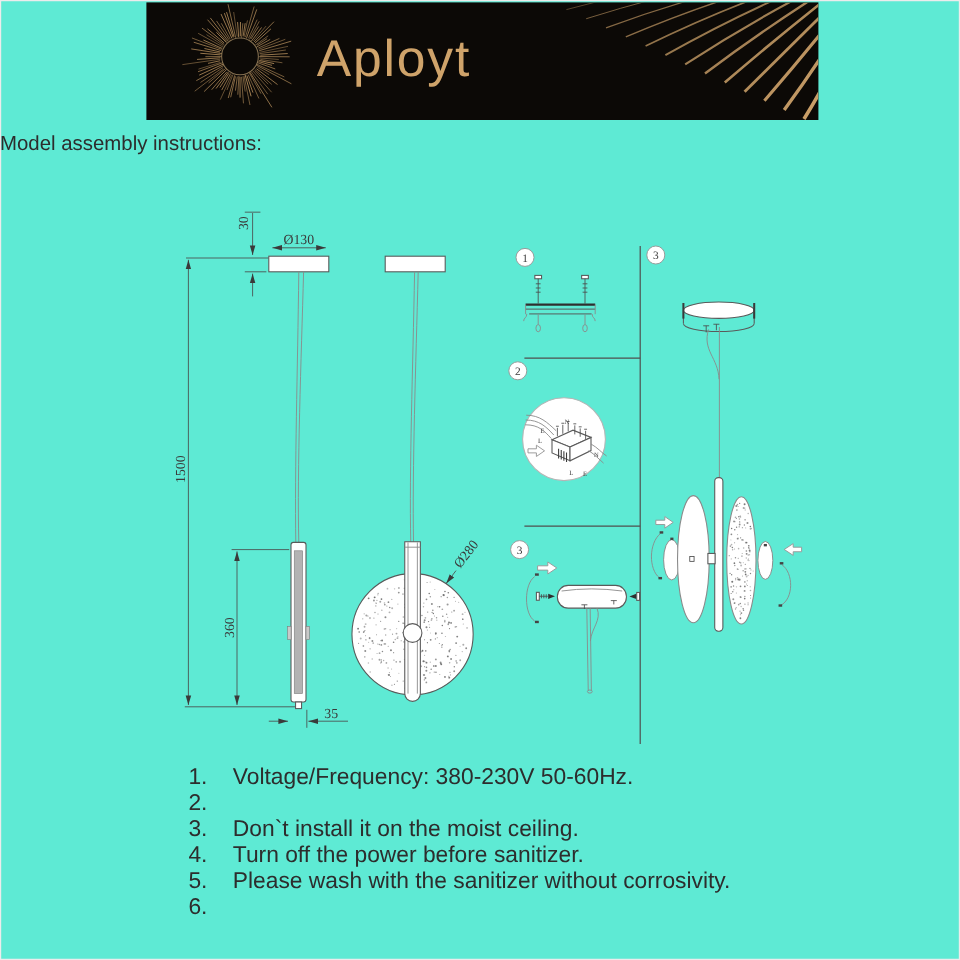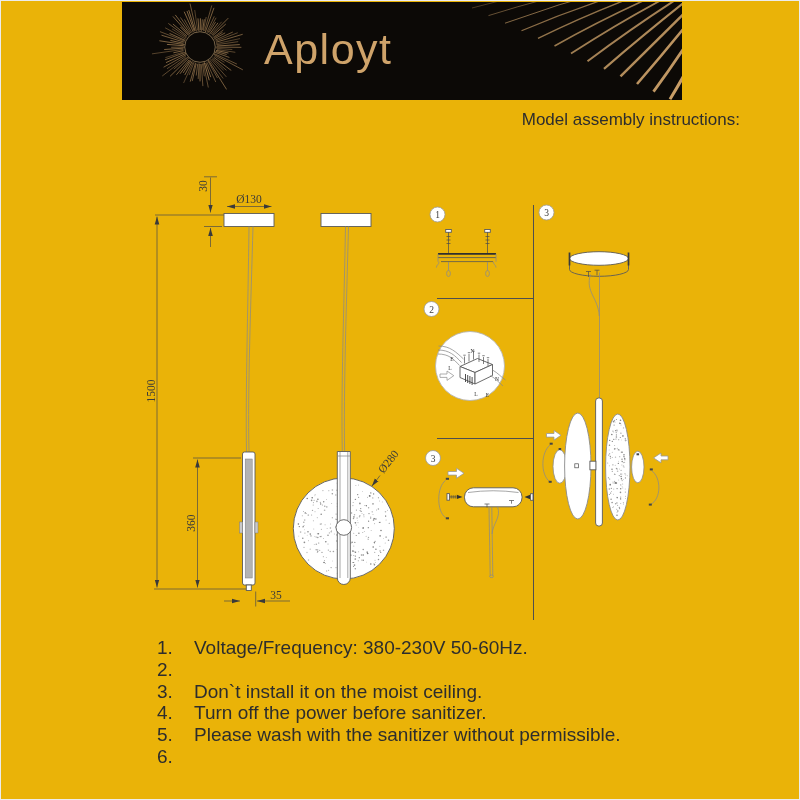--- a/index.html
+++ b/index.html
@@ -1,24 +1,24 @@
 <!DOCTYPE html>
 <html style="--banner_bg: #0c0906; --gold: #cfa36a; --ink: #2d2d2d; --line: #5a5a5a;"><head>
 <meta charset="utf-8">
 <style>
   html,body{margin:0;padding:0;background:#fff;}
-  .page{position:relative;width:800px;height:800px;background:#eab308;overflow:hidden;
+  .page{position:relative;width:800px;height:800px;background:#5eead4;overflow:hidden;
         font-family:"Liberation Sans",sans-serif;box-shadow:inset 0 0 0 1px #ececec;}
   .banner{position:absolute;left:122px;top:2px;width:560px;height:98px;
           background:var(--banner_bg,#0c0906);overflow:hidden;}
   #burst{position:absolute;left:18px;top:-5px;width:120px;height:100px;}
   #rays{position:absolute;left:0;top:0;width:560px;height:98px;}
   .brand{position:absolute;left:142px;top:22px;font-size:43px;line-height:50px;
          color:var(--gold,#cfa36a);letter-spacing:1.5px;font-weight:400;}
-  .titles{position:absolute;left:0;top:108px;width:740px;text-align:right;
+  .titles{position:absolute;left:0;top:108px;width:740px;text-align:left;
           color:var(--ink,#2d2d2d);font-size:17px;line-height:23px;}
   .drawing{position:absolute;left:130px;top:170px;width:570px;height:465px;}
   .notes{position:absolute;left:157px;top:637px;margin:0;padding:0;list-style:none;
          font-size:19px;line-height:21.8px;color:var(--ink,#2d2d2d);}
   .notes li{display:flex;}
   .notes .num{width:37px;flex:none;}
   
   .ln{stroke:#5a5a5a;stroke-width:.9;fill:none;}
   .thin{stroke:#8a8a8a;stroke-width:.75;fill:none;}
   .dim{stroke:#4a4a4a;stroke-width:.7;fill:none;}
@@ -769,19 +769,19 @@
       <li>
         <span class="num">3.</span>
         <span>Don`t install it on the moist ceiling.</span>
       </li>
       <li>
         <span class="num">4.</span>
         <span>Turn off the power before sanitizer.</span>
       </li>
       <li>
         <span class="num">5.</span>
-        <span>Please wash with the sanitizer without permissible.</span>
+        <span>Please wash with the sanitizer without corrosivity.</span>
       </li>
       <li>
         <span class="num">6.</span>
       </li>
     </ol>
 </div>
 
 </body></html>

